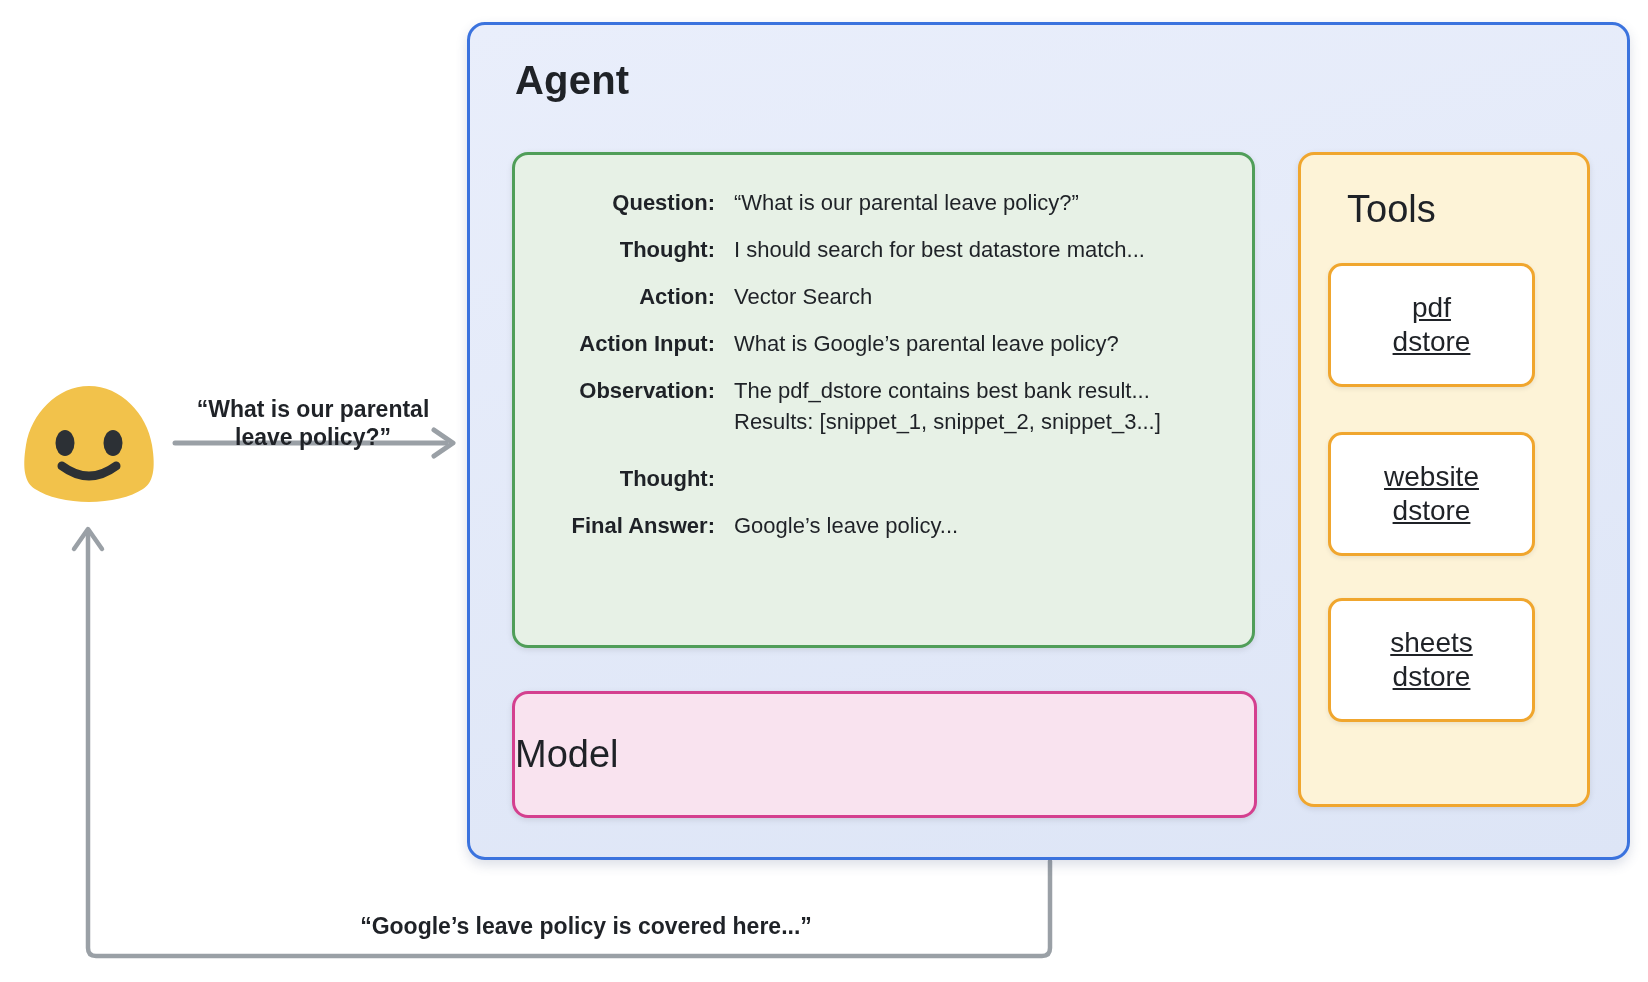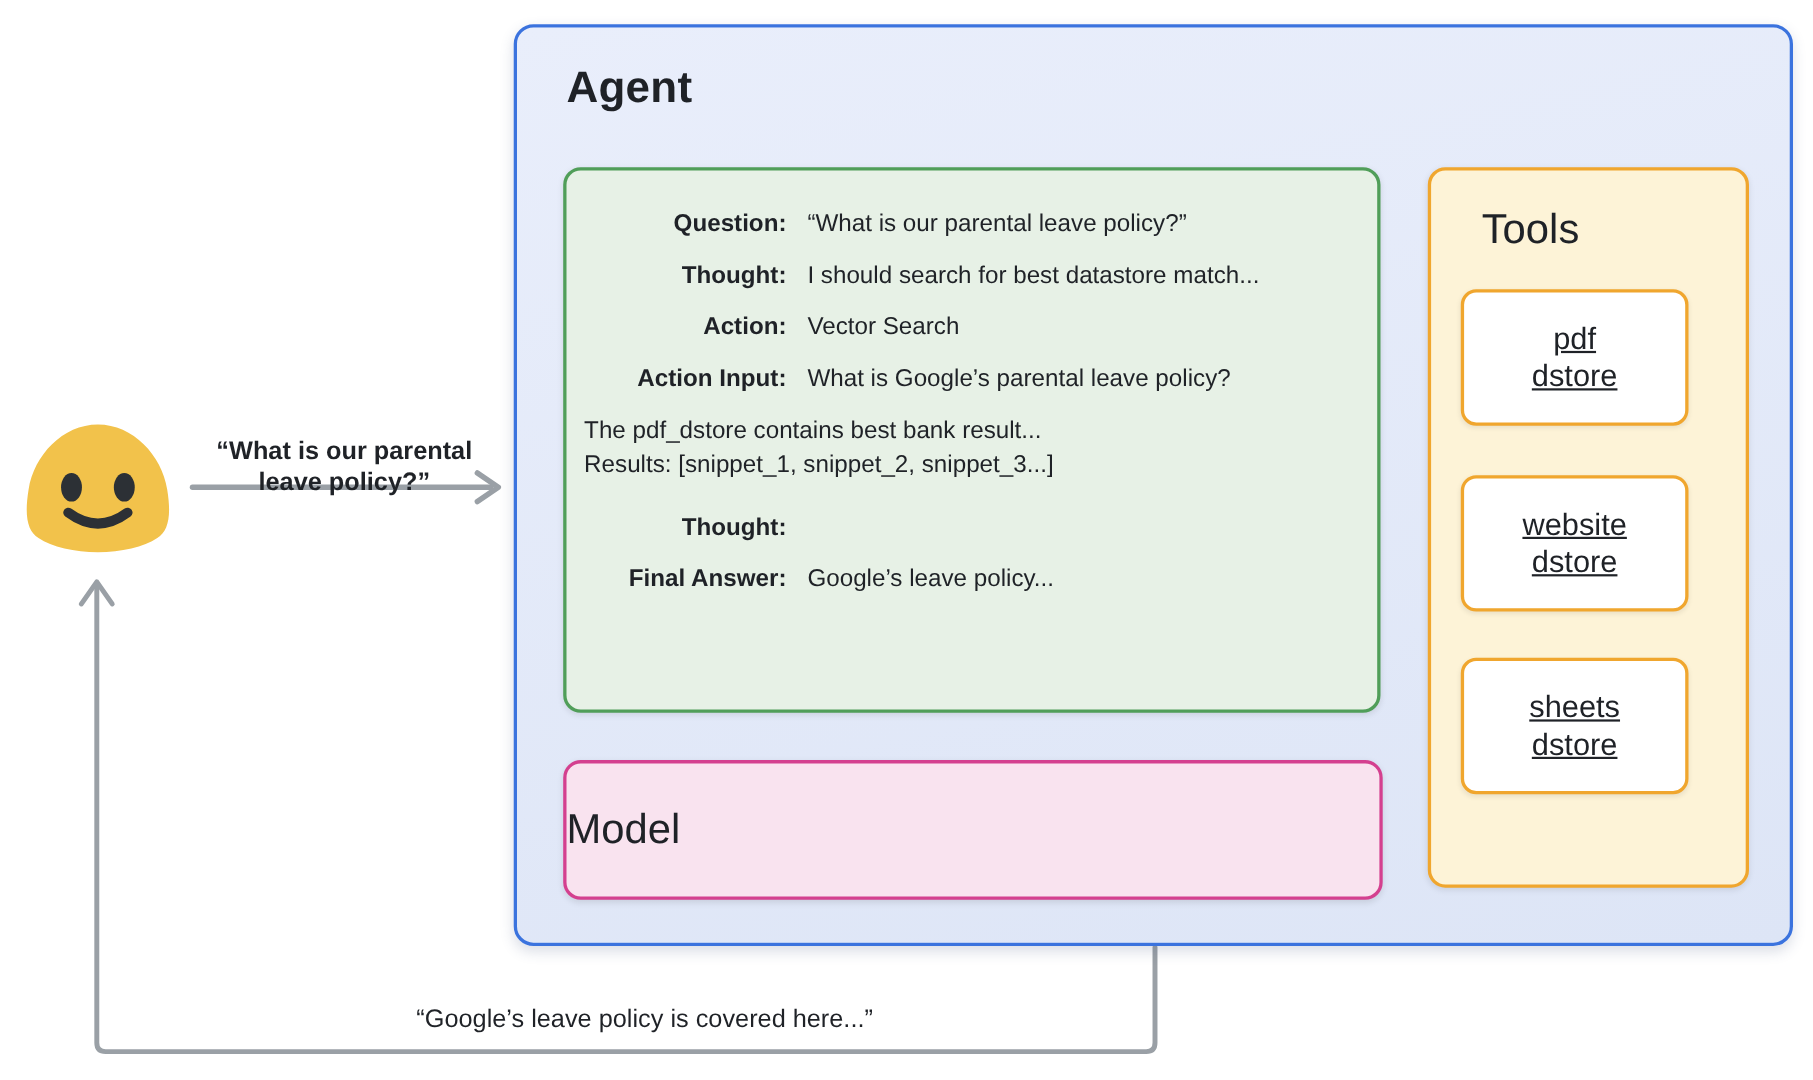--- a/index.html
+++ b/index.html
@@ -47,21 +47,21 @@
     display:flex;align-items:center;justify-content:center;text-align:center;
     font-size:28px;line-height:34px;white-space:pre-line;text-decoration:underline;
   }
   .dstore.pdf{top:263px;} .dstore.web{top:432px;} .dstore.sheets{top:598px;}
   
   .request-label{
     left:168px;top:372px;width:290px;text-align:center;
     font-size:23px;line-height:28px;font-weight:600;white-space:pre-line;margin-top:23px;
   }
   .response-label{
-    left:296px;top:913px;width:580px;text-align:center;font-size:23px;
+    left:296px;top:913px;width:580px;text-align:center;font-size:23px;font-weight:bold;
   }
   .overlay{left:0;top:0;width:1648px;height:982px;pointer-events:none;}
 </style>
 </head>
 <body>
 
 <div class="canvas">
 
   <svg class="abs overlay" width="1648" height="982" viewBox="0 0 1648 982">
 
@@ -107,20 +107,21 @@
     </div>
     <div class="trace-row">
       <span class="trace-label">Action:</span>
       <span class="trace-value">Vector Search</span>
     </div>
     <div class="trace-row">
       <span class="trace-label">Action Input:</span>
       <span class="trace-value">What is Google’s parental leave policy?</span>
     </div>
     <div class="trace-row obs">
+      <span class="trace-label">Observation:</span>
       <span class="trace-value">The pdf_dstore contains best bank result...
 Results: [snippet_1, snippet_2, snippet_3...]</span>
     </div>
     <div class="trace-row">
       <span class="trace-label">Thought:</span>
     </div>
     <div class="trace-row">
       <span class="trace-label">Final Answer:</span>
       <span class="trace-value">Google’s leave policy...</span>
     </div>

